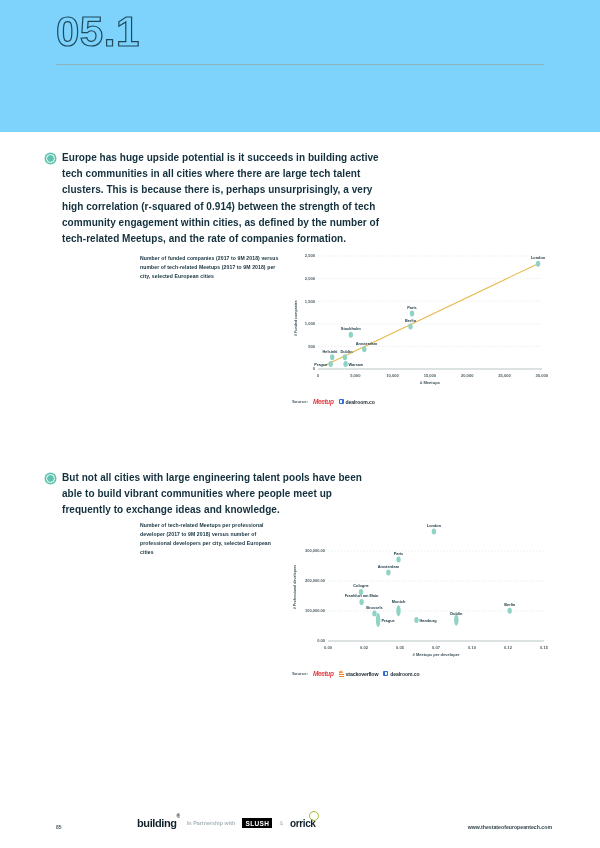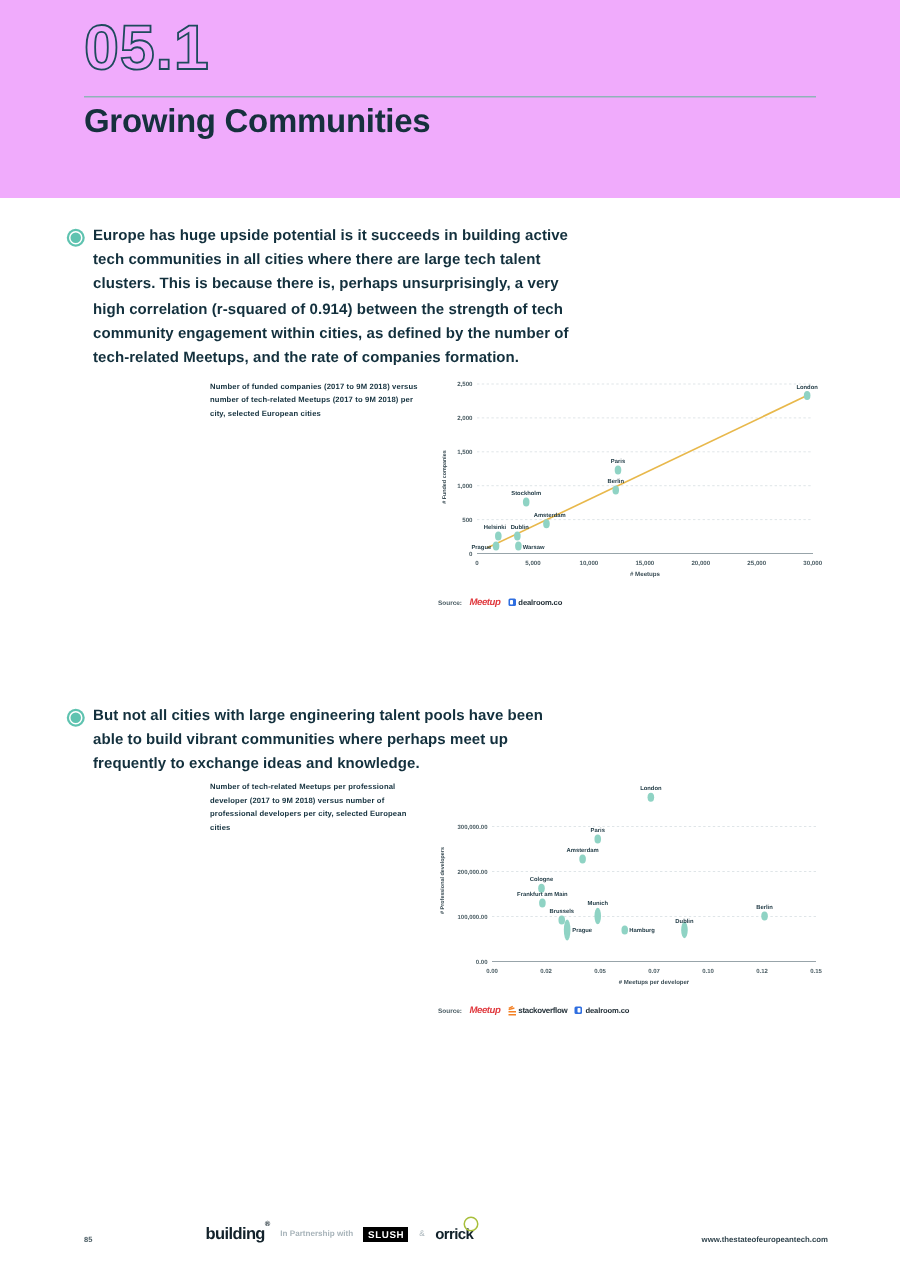--- a/index.html
+++ b/index.html
@@ -15,21 +15,21 @@
     position: relative;
     overflow: hidden;
   }
 
   
   .header {
     position: absolute;
     left: 0; top: 0;
     width: 600px;
     height: 132px;
-    background: #f0abfc;
+    background: #7dd3fc;
   }
   .header-number {
     position: absolute;
     left: 56px;
     top: 8px;
     font-size: 42px;
     font-weight: 700;
     letter-spacing: 0.5px;
     color: transparent;
     -webkit-text-stroke: 1.2px #1d4a5c;
@@ -246,21 +246,20 @@
 
   
   svg text { font-family: "Liberation Sans", sans-serif; }
 </style>
 </head>
 <body>
 
 <div class="header">
   <div class="header-number">05.1</div>
   <div class="header-rule"></div>
-  <div class="header-title">Growing Communities</div>
 </div>
 
 <div class="bullet-block" style="left:46px; top:150px;">
   <div class="bullet-dot"></div>
   <div class="bullet-text">Europe has huge upside potential is it succeeds in building active tech communities in all cities where there are large tech talent clusters. This is because there is, perhaps unsurprisingly, a very high correlation (r-squared of 0.914) between the strength of tech community engagement within cities, as defined by the number of tech-related Meetups, and the rate of companies formation.</div>
 </div>
 
 <div class="figure" style="left:0; top:248px;">
   <div class="fig-caption" style="left:140px; top:6px;">Number of funded companies (2017 to 9M 2018) versus number of tech-related Meetups (2017 to 9M 2018) per city, selected European cities</div>
 
@@ -331,21 +330,21 @@
     <span class="logo-meetup">Meetup</span>
     <span class="logo-dealroom">
       <span class="sq"></span>
       <span class="txt">dealroom.co</span>
     </span>
   </div>
 </div>
 
 <div class="bullet-block" style="left:46px; top:470px;">
   <div class="bullet-dot"></div>
-  <div class="bullet-text">But not all cities with large engineering talent pools have been able to build vibrant communities where perhaps meet up frequently to exchange ideas and knowledge.</div>
+  <div class="bullet-text">But not all cities with large engineering talent pools have been able to build vibrant communities where people meet up frequently to exchange ideas and knowledge.</div>
 </div>
 
 <div class="figure" style="left:0; top:515px;">
   <div class="fig-caption" style="left:140px; top:6px;">Number of tech-related Meetups per professional developer (2017 to 9M 2018) versus number of professional developers per city, selected European cities</div>
 
   <div class="chart-area" style="left:288px; top:0; width:262px; height:145px;">
     <svg class="plot" width="262" height="145" viewBox="0 0 262 145">
 
       <text x="8" y="72" transform="rotate(-90 8 72)" text-anchor="middle" font-size="3.6" fill="#3d4f57" font-weight="600">#&nbsp;Professional developers</text>
 

